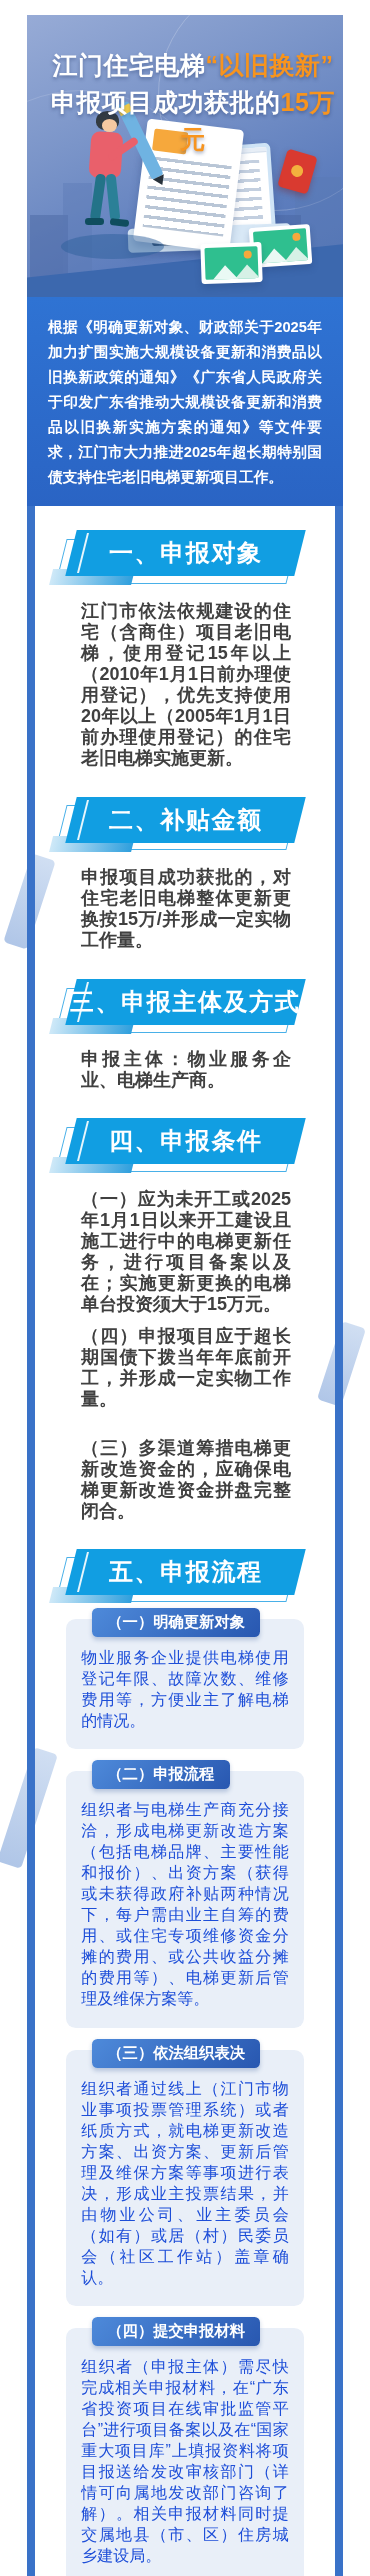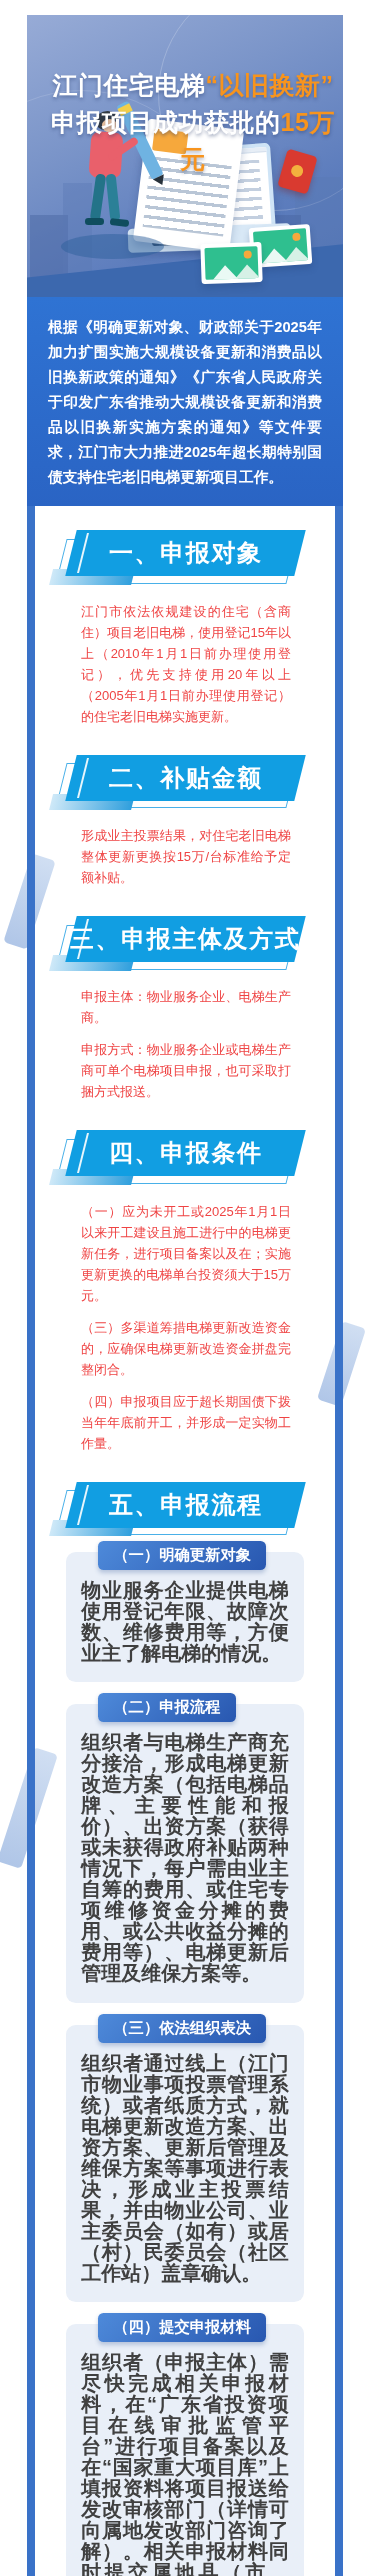--- a/index.html
+++ b/index.html
@@ -16,21 +16,21 @@
   .ring.r1 { width:234px; height:234px; top:-38px; right:-49px; }
   .ring.r2 { width:283px; height:283px; bottom:-76px; left:-87px; border-color:rgba(255,255,255,.14); }
   .sky { position:absolute; bottom:0; background:rgba(70,100,160,.45); }
   .sky.s1 { left:3.3px;  width:38px;  height:82px; }
   .sky.s2 { left:36px; width:29px;  height:114px; background:rgba(90,120,180,.40); }
   .sky.s3 { right:2.2px;  width:46px; height:120px; background:rgba(90,120,180,.38); }
   .sky.s4 { right:42px; width:30.5px; height:82px; }
   .hero-swoosh { position:absolute; left:-27px; right:-27px; bottom:-40px; height:76px;
                  background:#3c68ae; transform:rotate(-6deg); }
 
-  .hero-title { position:relative; z-index:3; padding-top:52px; text-align:center;
+  .hero-title { position:relative; z-index:3; padding-top:32px; text-align:center;
                 font-weight:800; font-size:25px; line-height:37px; color:#ffffff;
                 text-shadow:0 1.6px 3.8px rgba(25,45,95,.40); letter-spacing:0.5px;margin-left:16px; }
   .hero-title .orange { color:#f7941e; }
 
   
   .illu { position:absolute; z-index:2; inset:0; }
   .laptop-screen { position:absolute; right:70px; bottom:64px; width:126px; height:86px;
                    background:#ffffff; border:4.9px solid #cfe4f6; border-radius:5.4px; transform:rotate(-4deg);
                    box-shadow:0 5.4px 9.8px rgba(30,60,110,.25); }
   .laptop-screen .bar { height:5.4px; background:#e7eef6; border-bottom:0.5px solid #d4dfec; }
@@ -90,29 +90,29 @@
   .banner.first { margin-top:0; }
   .banner-back { position:absolute; left:-5.4px; top:8.7px; width:231px; height:45px; transform:skewX(-14deg);
                  background:#ffffff; border:1.1px solid #49b0e8; }
   .banner-accent { position:absolute; left:-15.3px; bottom:-1.1px; width:82px; height:16.3px; transform:skewX(-14deg);
                  background:linear-gradient(90deg,#cfe9f8,#2f9fdd); }
   .banner-main { position:absolute; left:4.4px; top:0; width:229px; height:46px; transform:skewX(-14deg);
                  background:#119ee2; display:flex; align-items:center; justify-content:center; }
   .banner-main::before { content:''; position:absolute; left:11px; top:3.3px; bottom:3.3px; width:1.6px; background:rgba(255,255,255,.9); }
   .banner-main span { transform:skewX(14deg); color:#ffffff; font-size:24px; font-weight:800; letter-spacing:1.6px; white-space:nowrap; }
 
-  .sec-text { margin:0 52px 9.8px 54px; color:#ef4444; font-size:13px; font-weight:400; line-height:21px; text-align:justify; }
+  .sec-text { margin:0 52px 9.8px 54px; color:#404040; font-size:18px; font-weight:700; line-height:21px; text-align:justify; }
   .sec-text.gap-b { margin-bottom:28px; }
   .sec-text.para { margin-bottom:11px; }
 
   .step-card { position:relative; background:#e9eff8; border-radius:9.8px; margin:12px 39px 22px; padding:28px 15.3px 18.5px; }
-  .step-pill { position:absolute; left:32px; top:-11px; background:linear-gradient(135deg,#4e8ada,#2857b0);
+  .step-pill { position:absolute; left:26px; top:-11px; background:linear-gradient(135deg,#4e8ada,#2857b0);
                color:#ffffff; font-size:15.3px; font-weight:800; padding:3.8px 15.3px; border-radius:5.4px; white-space:nowrap;
                box-shadow:0 2.2px 4.4px rgba(30,70,140,.25); }
-  .step-text { color:#404040; font-size:20px; font-weight:700; line-height:21px; text-align:justify; }
+  .step-text { color:#1d4ed8; font-size:16px; font-weight:400; line-height:21px; text-align:justify; }
 </style>
 </head>
 <body>
 
 <div class="page">
   <div class="panel">
 
     <div class="hero">
       <div class="ring r1"></div>
       <div class="ring r2"></div>
@@ -194,42 +194,41 @@
       </div>
       <p class="sec-text gap-b">江门市依法依规建设的住宅（含商住）项目老旧电梯，使用登记15年以上（2010年1月1日前办理使用登记），优先支持使用20年以上（2005年1月1日前办理使用登记）的住宅老旧电梯实施更新。</p>
 
       <div class="banner">
         <div class="banner-back"></div>
         <div class="banner-accent"></div>
         <div class="banner-main">
             <span>二、补贴金额</span>
           </div>
       </div>
-      <p class="sec-text gap-b">形成业主投票结果，对住宅老旧电梯整体更新更换按15万/台标准给予定额补贴。</p>
+      <p class="sec-text gap-b">申报项目成功获批的，对住宅老旧电梯整体更新更换按15万/并形成一定实物工作量。</p>
 
       <div class="banner">
         <div class="banner-back"></div>
         <div class="banner-accent"></div>
         <div class="banner-main">
             <span>三、申报主体及方式</span>
           </div>
       </div>
       <p class="sec-text para">申报主体：物业服务企业、电梯生产商。</p>
-      <p class="sec-text gap-b">申报方式：物业服务企业或电梯生产商可单个电梯项目申报，也可采取打捆方式报送。</p>
 
       <div class="banner">
         <div class="banner-back"></div>
         <div class="banner-accent"></div>
         <div class="banner-main">
             <span>四、申报条件</span>
           </div>
       </div>
       <p class="sec-text para">（一）应为未开工或2025年1月1日以来开工建设且施工进行中的电梯更新任务，进行项目备案以及在；实施更新更换的电梯单台投资须大于15万元。</p>
+      <p class="sec-text gap-b">（四）申报项目应于超长期国债下拨当年年底前开工，并形成一定实物工作量。</p>
       <p class="sec-text para">（三）多渠道筹措电梯更新改造资金的，应确保电梯更新改造资金拼盘完整闭合。</p>
-      <p class="sec-text gap-b">（四）申报项目应于超长期国债下拨当年年底前开工，并形成一定实物工作量。</p>
 
       <div class="banner">
         <div class="banner-back"></div>
         <div class="banner-accent"></div>
         <div class="banner-main">
             <span>五、申报流程</span>
           </div>
       </div>
 
       <div class="step-card">

